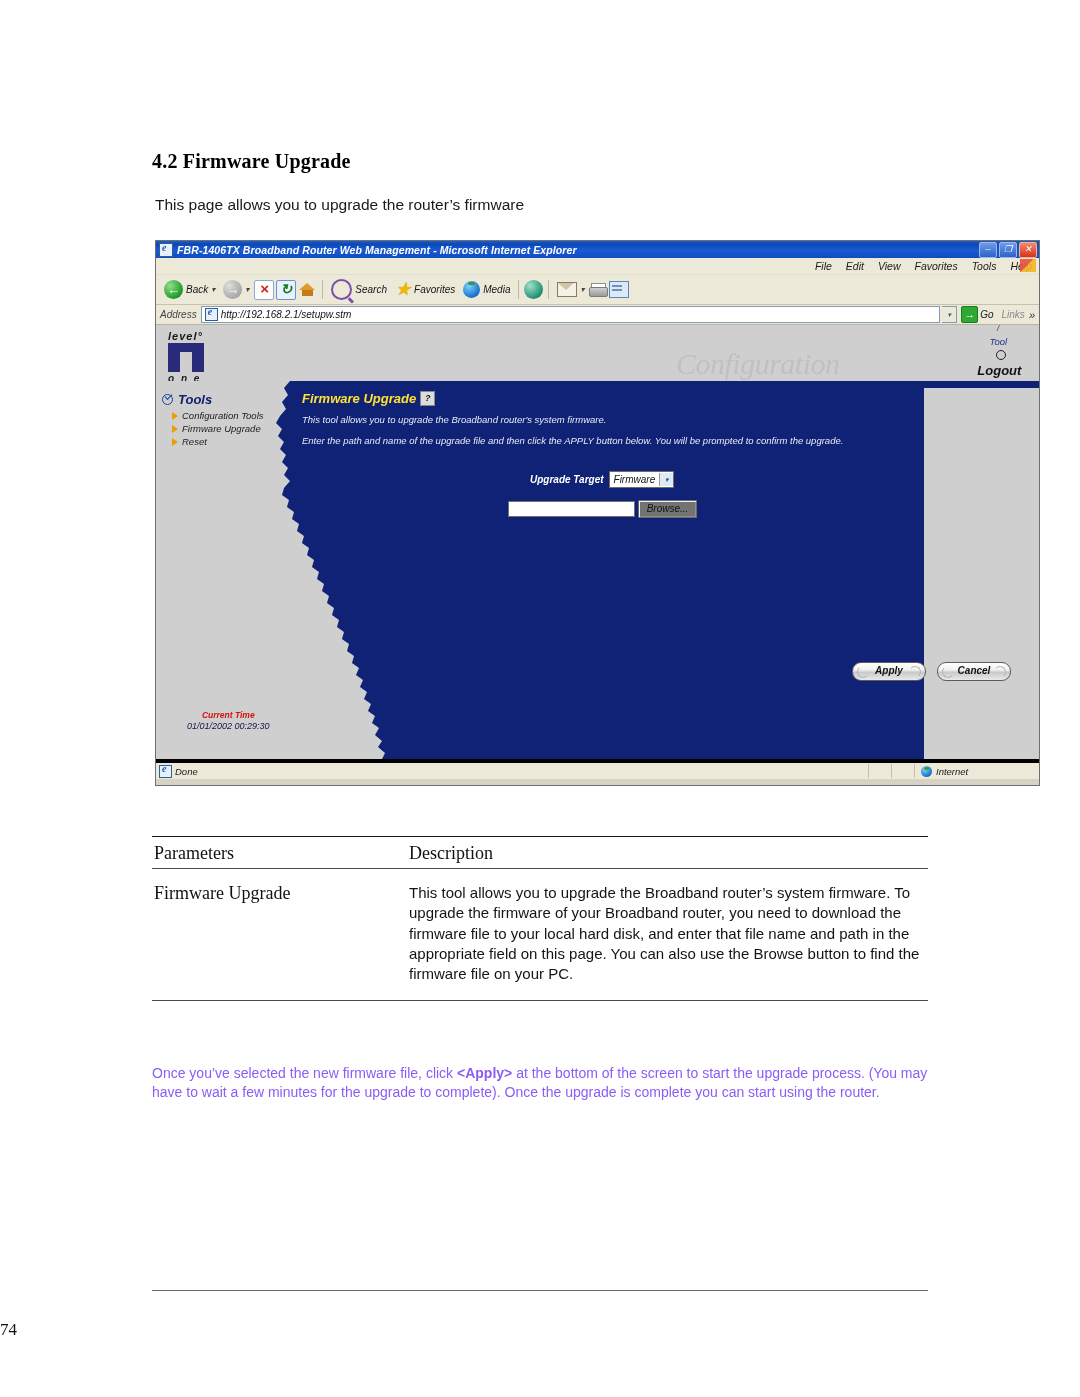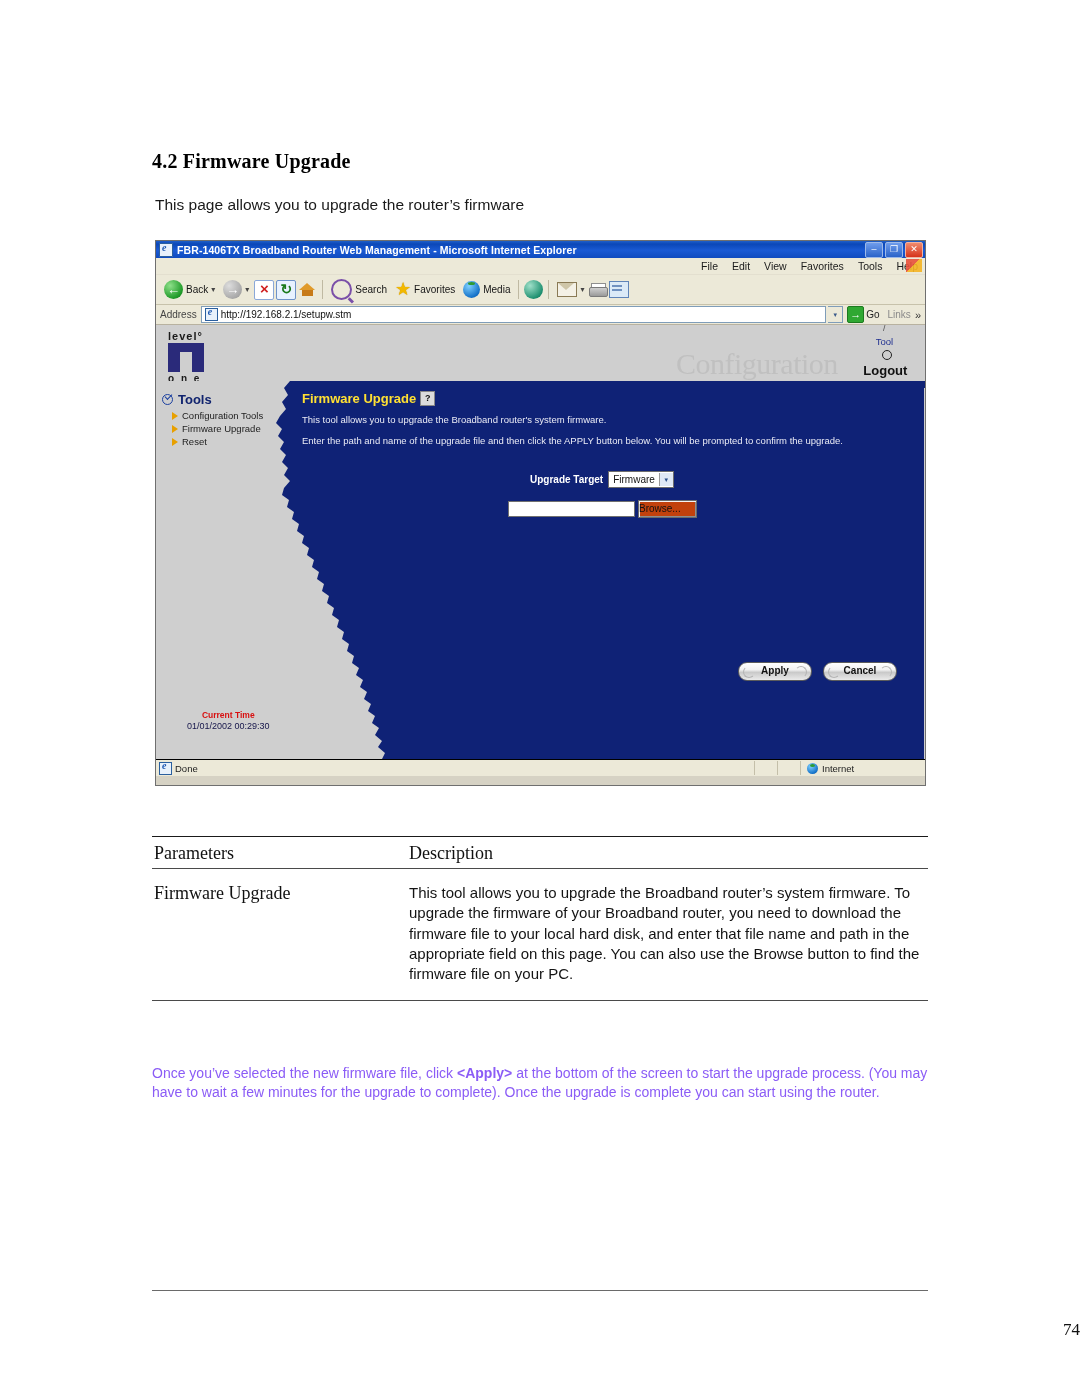--- a/index.html
+++ b/index.html
@@ -17,24 +17,25 @@
     font-family:"Liberation Serif", serif;
     font-size:20px;font-weight:bold;color:#000;letter-spacing:0.2px;
   }
   .intro-line{
     position:absolute;left:155px;top:172px;
     font-size:15.5px;color:#1a1a1a;
   }
 
   
   .browser{
-    position:absolute;left:155px;top:216px;width:771px;height:546px;
+    position:absolute;left:155px;top:216px;width:885px;height:546px;
     background:#d6d2c4;
     border:1px solid #6f6f6f;
     box-sizing:border-box;
+    font-style:italic;
   }
   .titlebar{
     height:17px;width:100%;
     background:linear-gradient(to bottom,#1f5fc8 0%,#0b47b8 18%,#1a5ad4 55%,#0f4bbf 100%);
     display:flex;align-items:center;
     position:relative;
   }
   .title-ie-icon{
     width:12px;height:12px;margin-left:3px;margin-right:4px;
     background:#e8f1fb;border:1px solid #2a5f9e;border-radius:1px;
@@ -208,22 +209,22 @@
   .sel{
     display:flex;align-items:center;background:#fff;border:1px solid #6d6d6d;height:15px;
   }
   .sel-val{font-size:10px;color:#111;padding:0 4px;}
   .sel-arrow{width:13px;height:13px;background:#dfe8f5;border-left:1px solid #9a9a9a;
     display:flex;align-items:center;justify-content:center;font-size:7px;color:#2a4f8a;}
 
   .file-row{position:absolute;left:352px;top:112px;display:flex;align-items:center;}
   .file-input{width:125px;height:14px;background:#fff;border:1px solid #707070;}
   .browse-btn{
-    margin-left:3px;height:16px;min-width:57px;background:#c2410c;border:1px solid #6a6a6a;
-    font-size:10px;color:#111;text-align:left;line-height:15px;
+    margin-left:3px;height:16px;min-width:57px;background:#737373;border:1px solid #6a6a6a;
+    font-size:10px;color:#111;text-align:center;line-height:15px;
     box-shadow:inset 1px 1px 0 #f4f4f4, inset -1px -1px 0 #8f8f8f;
   }
 
   .btn-row{position:absolute;right:28px;top:274px;display:flex;gap:11px;}
   .pill{
     width:72px;height:17px;border-radius:9px;
     background:linear-gradient(to bottom,#ffffff 0%,#f2f2f2 40%,#c9c9c9 55%,#eaeaea 100%);
     border:1px solid #5c5c5c;
     font-size:10px;font-weight:bold;color:#111;text-align:center;line-height:16px;
     position:relative;
@@ -232,21 +233,21 @@
     border:1px solid #b5b5b5;border-radius:50%;border-right-color:transparent;border-top-color:transparent;}
   .pill:after{content:"";position:absolute;right:4px;top:3px;width:10px;height:10px;
     border:1px solid #b5b5b5;border-radius:50%;border-left-color:transparent;border-bottom-color:transparent;}
 
   .curtime{position:absolute;left:31px;bottom:28px;}
   .curtime .ct{font-size:8.5px;font-weight:bold;color:#d81010;text-align:center;}
   .curtime .cv{font-size:9px;color:#15154a;margin-top:1px;}
 
   .statusbar{
     height:16px;background:#ece9d8;display:flex;align-items:center;
-    border-top:1px solid #000000;
+    border-top:4px solid #000000;
   }
   .sb-ie{width:11px;height:11px;margin:0 3px 0 3px;background:#e8f1fb;border:1px solid #2a5f9e;position:relative;flex:none;}
   .sb-ie:after{content:"e";position:absolute;left:2px;top:-3px;font-size:10px;color:#1b56b0;
     font-family:"Liberation Serif",serif;font-style:italic;font-weight:bold;}
   .sb-txt{font-size:9.5px;color:#222;}
   .sb-spacer{flex:1;}
   .sb-cell{width:22px;height:14px;border-left:1px solid #c4bfa9;}
   .sb-zone{width:118px;height:14px;border-left:1px solid #c4bfa9;display:flex;align-items:center;gap:4px;padding-left:6px;}
   .sb-globe{width:11px;height:11px;border-radius:50%;
     background:radial-gradient(circle at 35% 30%,#7fd0ff,#1572c9 70%,#0d4f93);position:relative;flex:none;}
@@ -264,21 +265,21 @@
   .td2{flex:1;font-size:15px;color:#141414;line-height:1.35;}
 
   .closing{
     position:absolute;left:152px;top:1040px;width:778px;
     font-size:14px;color:#8b5cf6;line-height:1.38;
   }
   .closing b{font-weight:bold;}
 
   .footer-rule{position:absolute;left:152px;top:1266px;width:776px;height:1px;background:#6a6a6a;}
   .pageno{
-    position:absolute;left:0;right:0;top:1296px;text-align:right;
+    position:absolute;left:0;right:0;top:1296px;text-align:left;
     font-family:"Liberation Serif",serif;font-size:17px;color:#111;
   }
 </style>
 </head>
 <body>
 
 <div class="page">
 
   <div class="sec-heading">4.2 Firmware Upgrade</div>
   <div class="intro-line">This page allows you to upgrade the router’s firmware</div>

